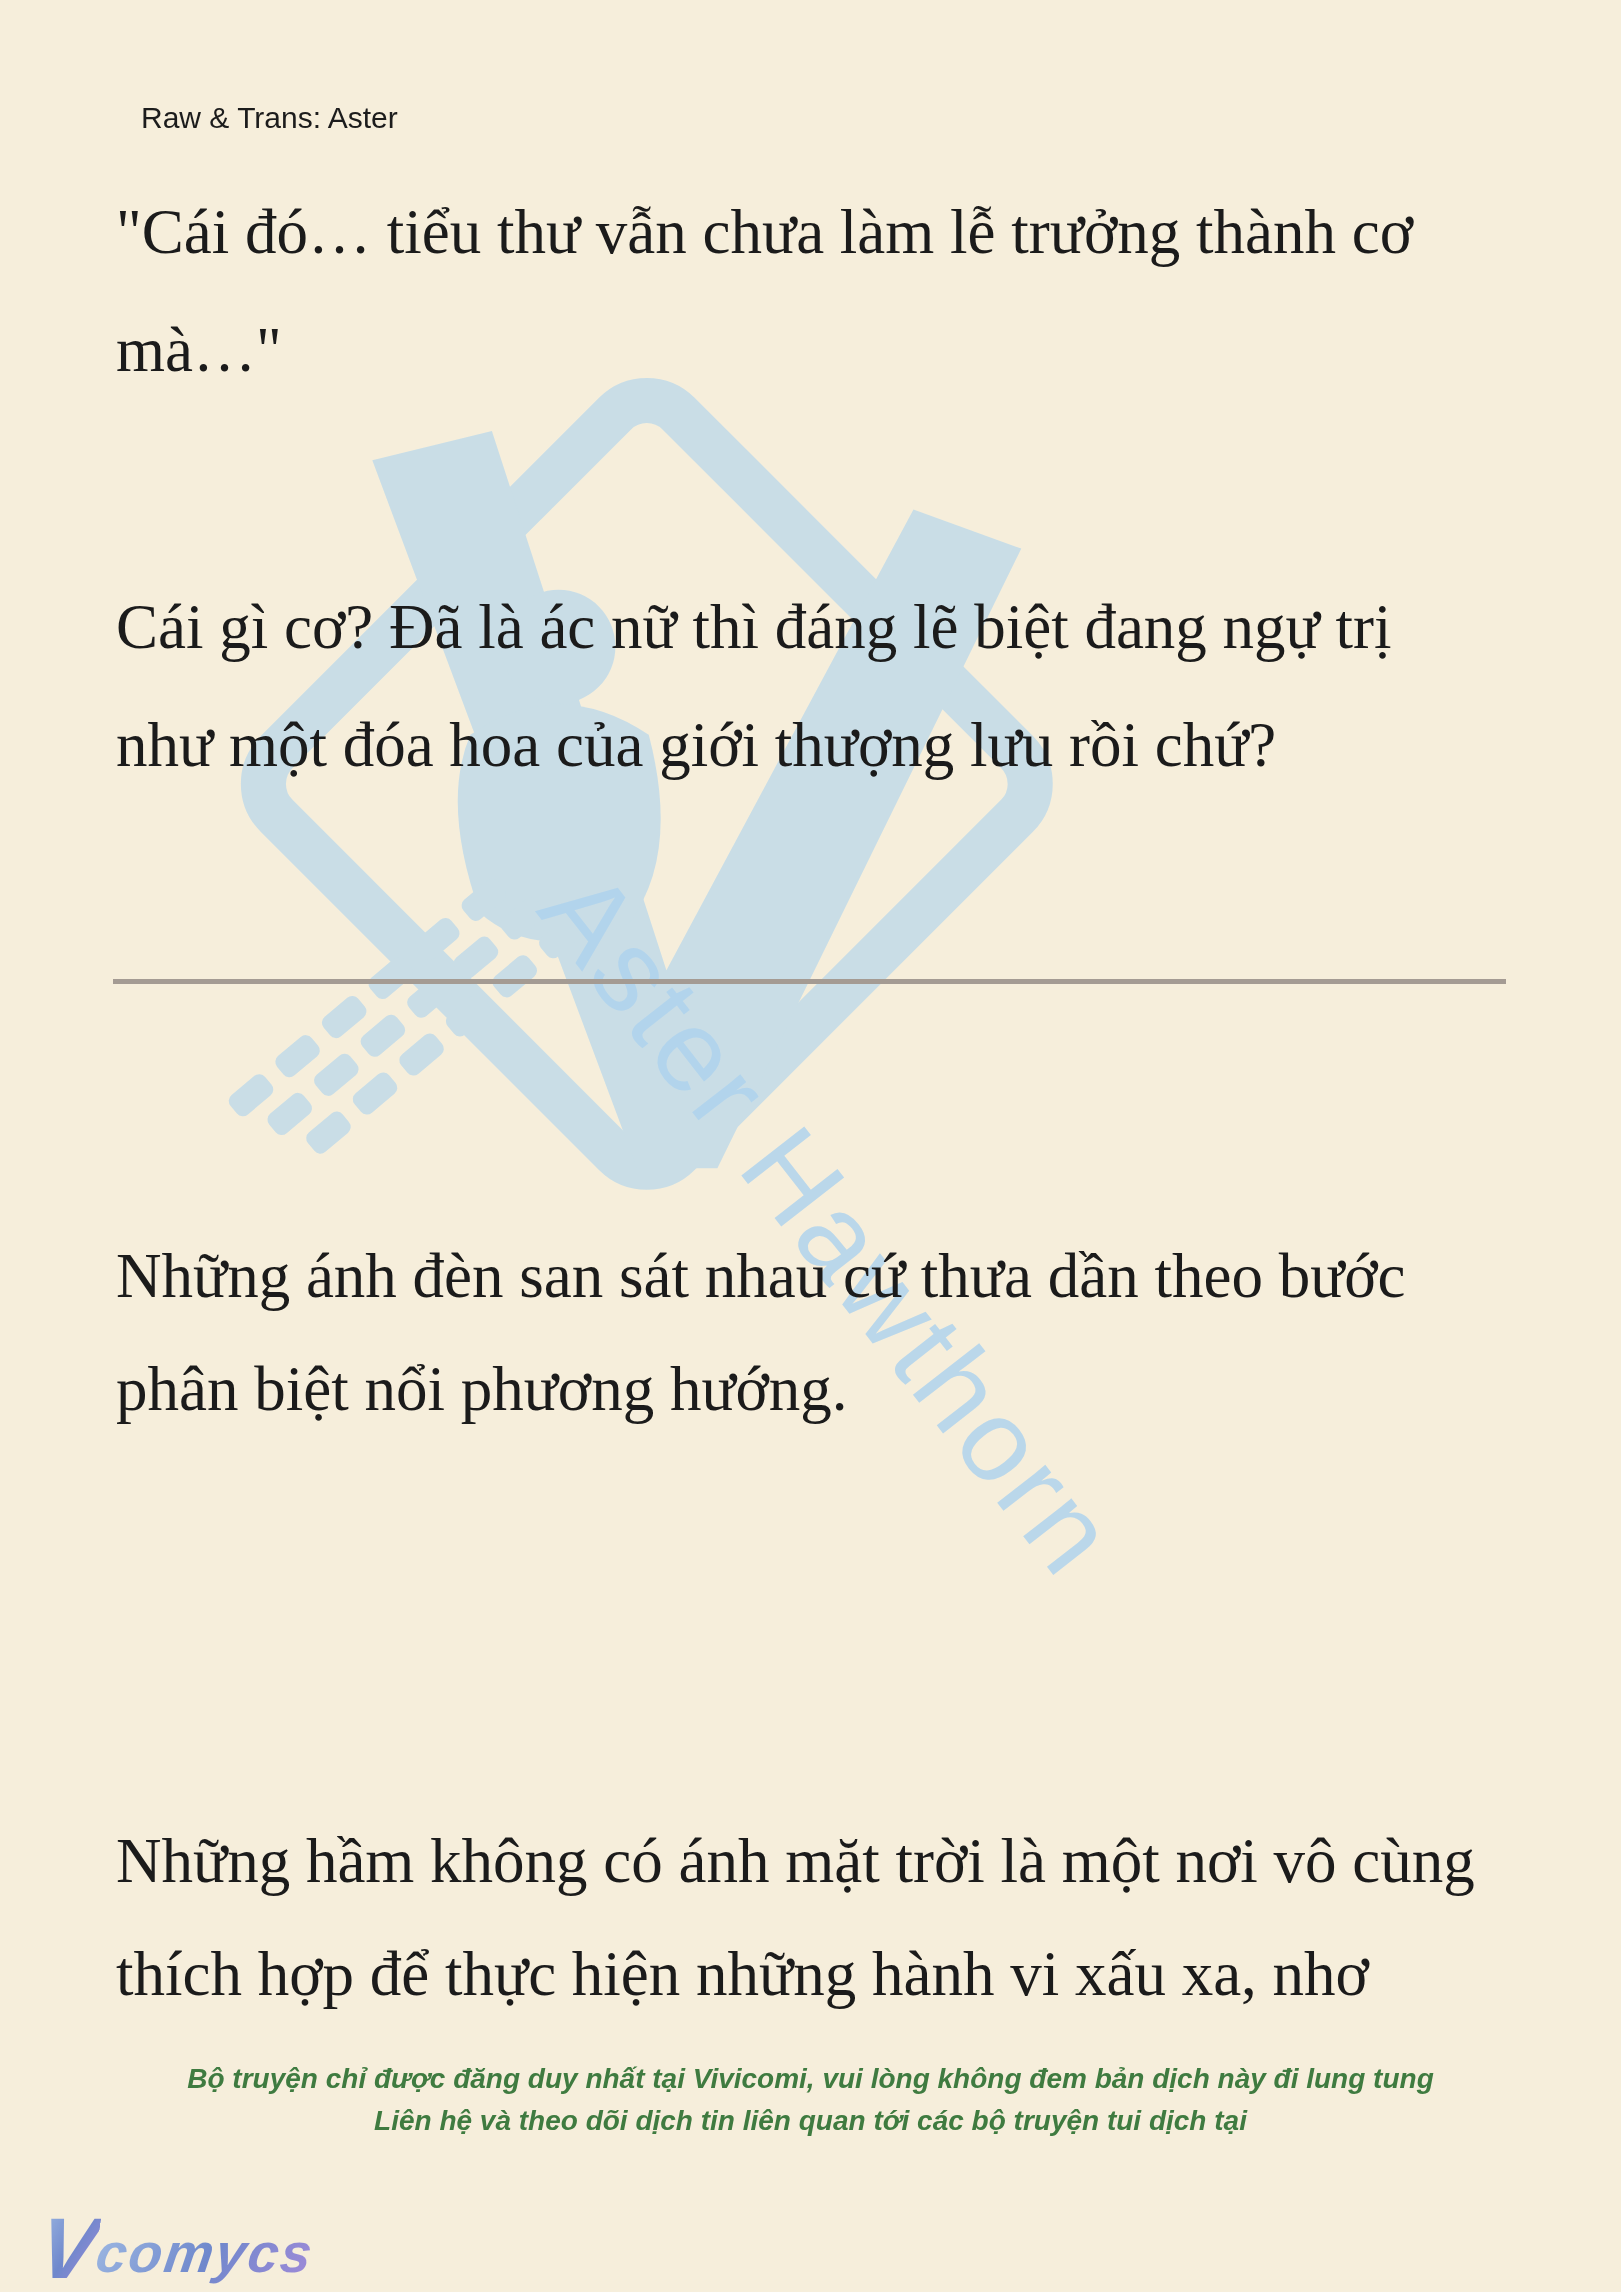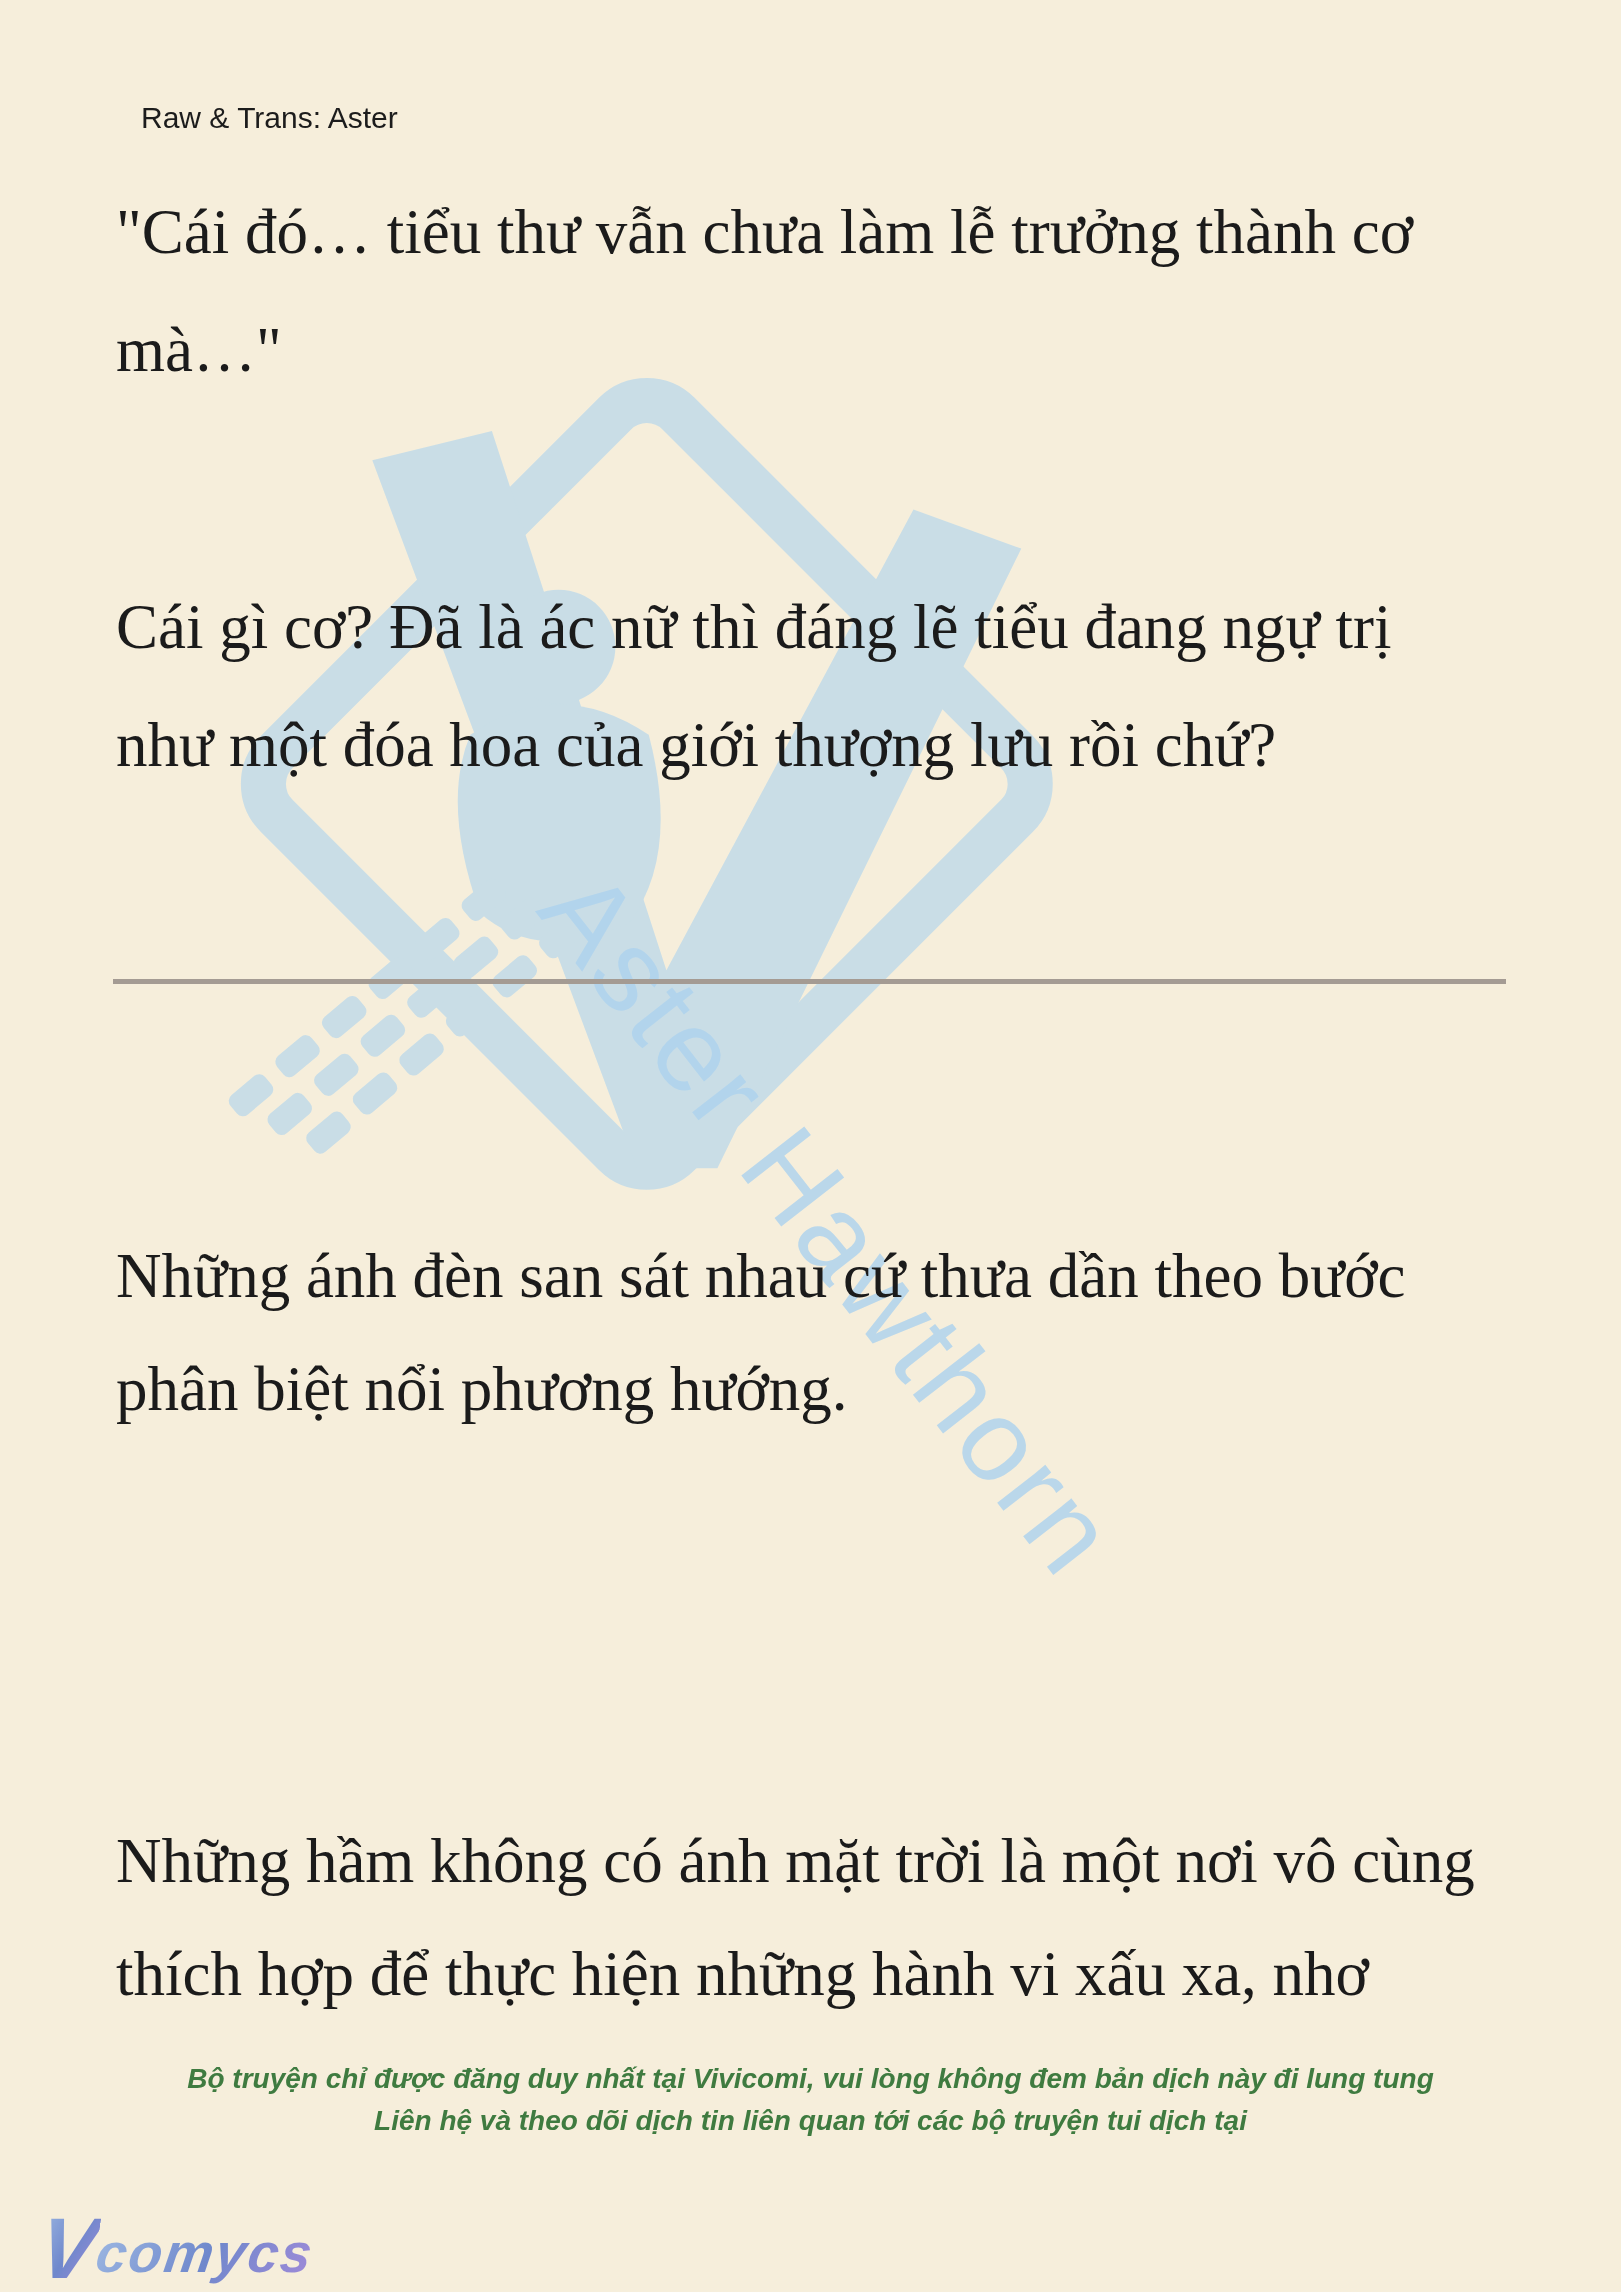--- a/index.html
+++ b/index.html
@@ -103,21 +103,21 @@
   <div class="wm-text">Aster Hawthorn</div>
 
   <div class="credit">Raw &amp; Trans: Aster</div>
 
   <div class="para para-a" style="top:173px">
       <div>"Cái đó… tiểu thư vẫn chưa làm lễ trưởng thành cơ</div>
       <div>mà…"</div>
     </div>
 
   <div class="para para-a" style="top:568px">
-      <div>Cái gì cơ? Đã là ác nữ thì đáng lẽ tiểu đang ngự trị</div>
+      <div>Cái gì cơ? Đã là ác nữ thì đáng lẽ biệt đang ngự trị</div>
       <div>như một đóa hoa của giới thượng lưu rồi chứ?</div>
     </div>
 
   <div class="divider"></div>
 
   <div class="para para-b" style="top:1220px">
       <div>Những ánh đèn san sát nhau cứ thưa dần theo bước</div>
       <div>phân biệt nổi phương hướng.</div>
     </div>
 

